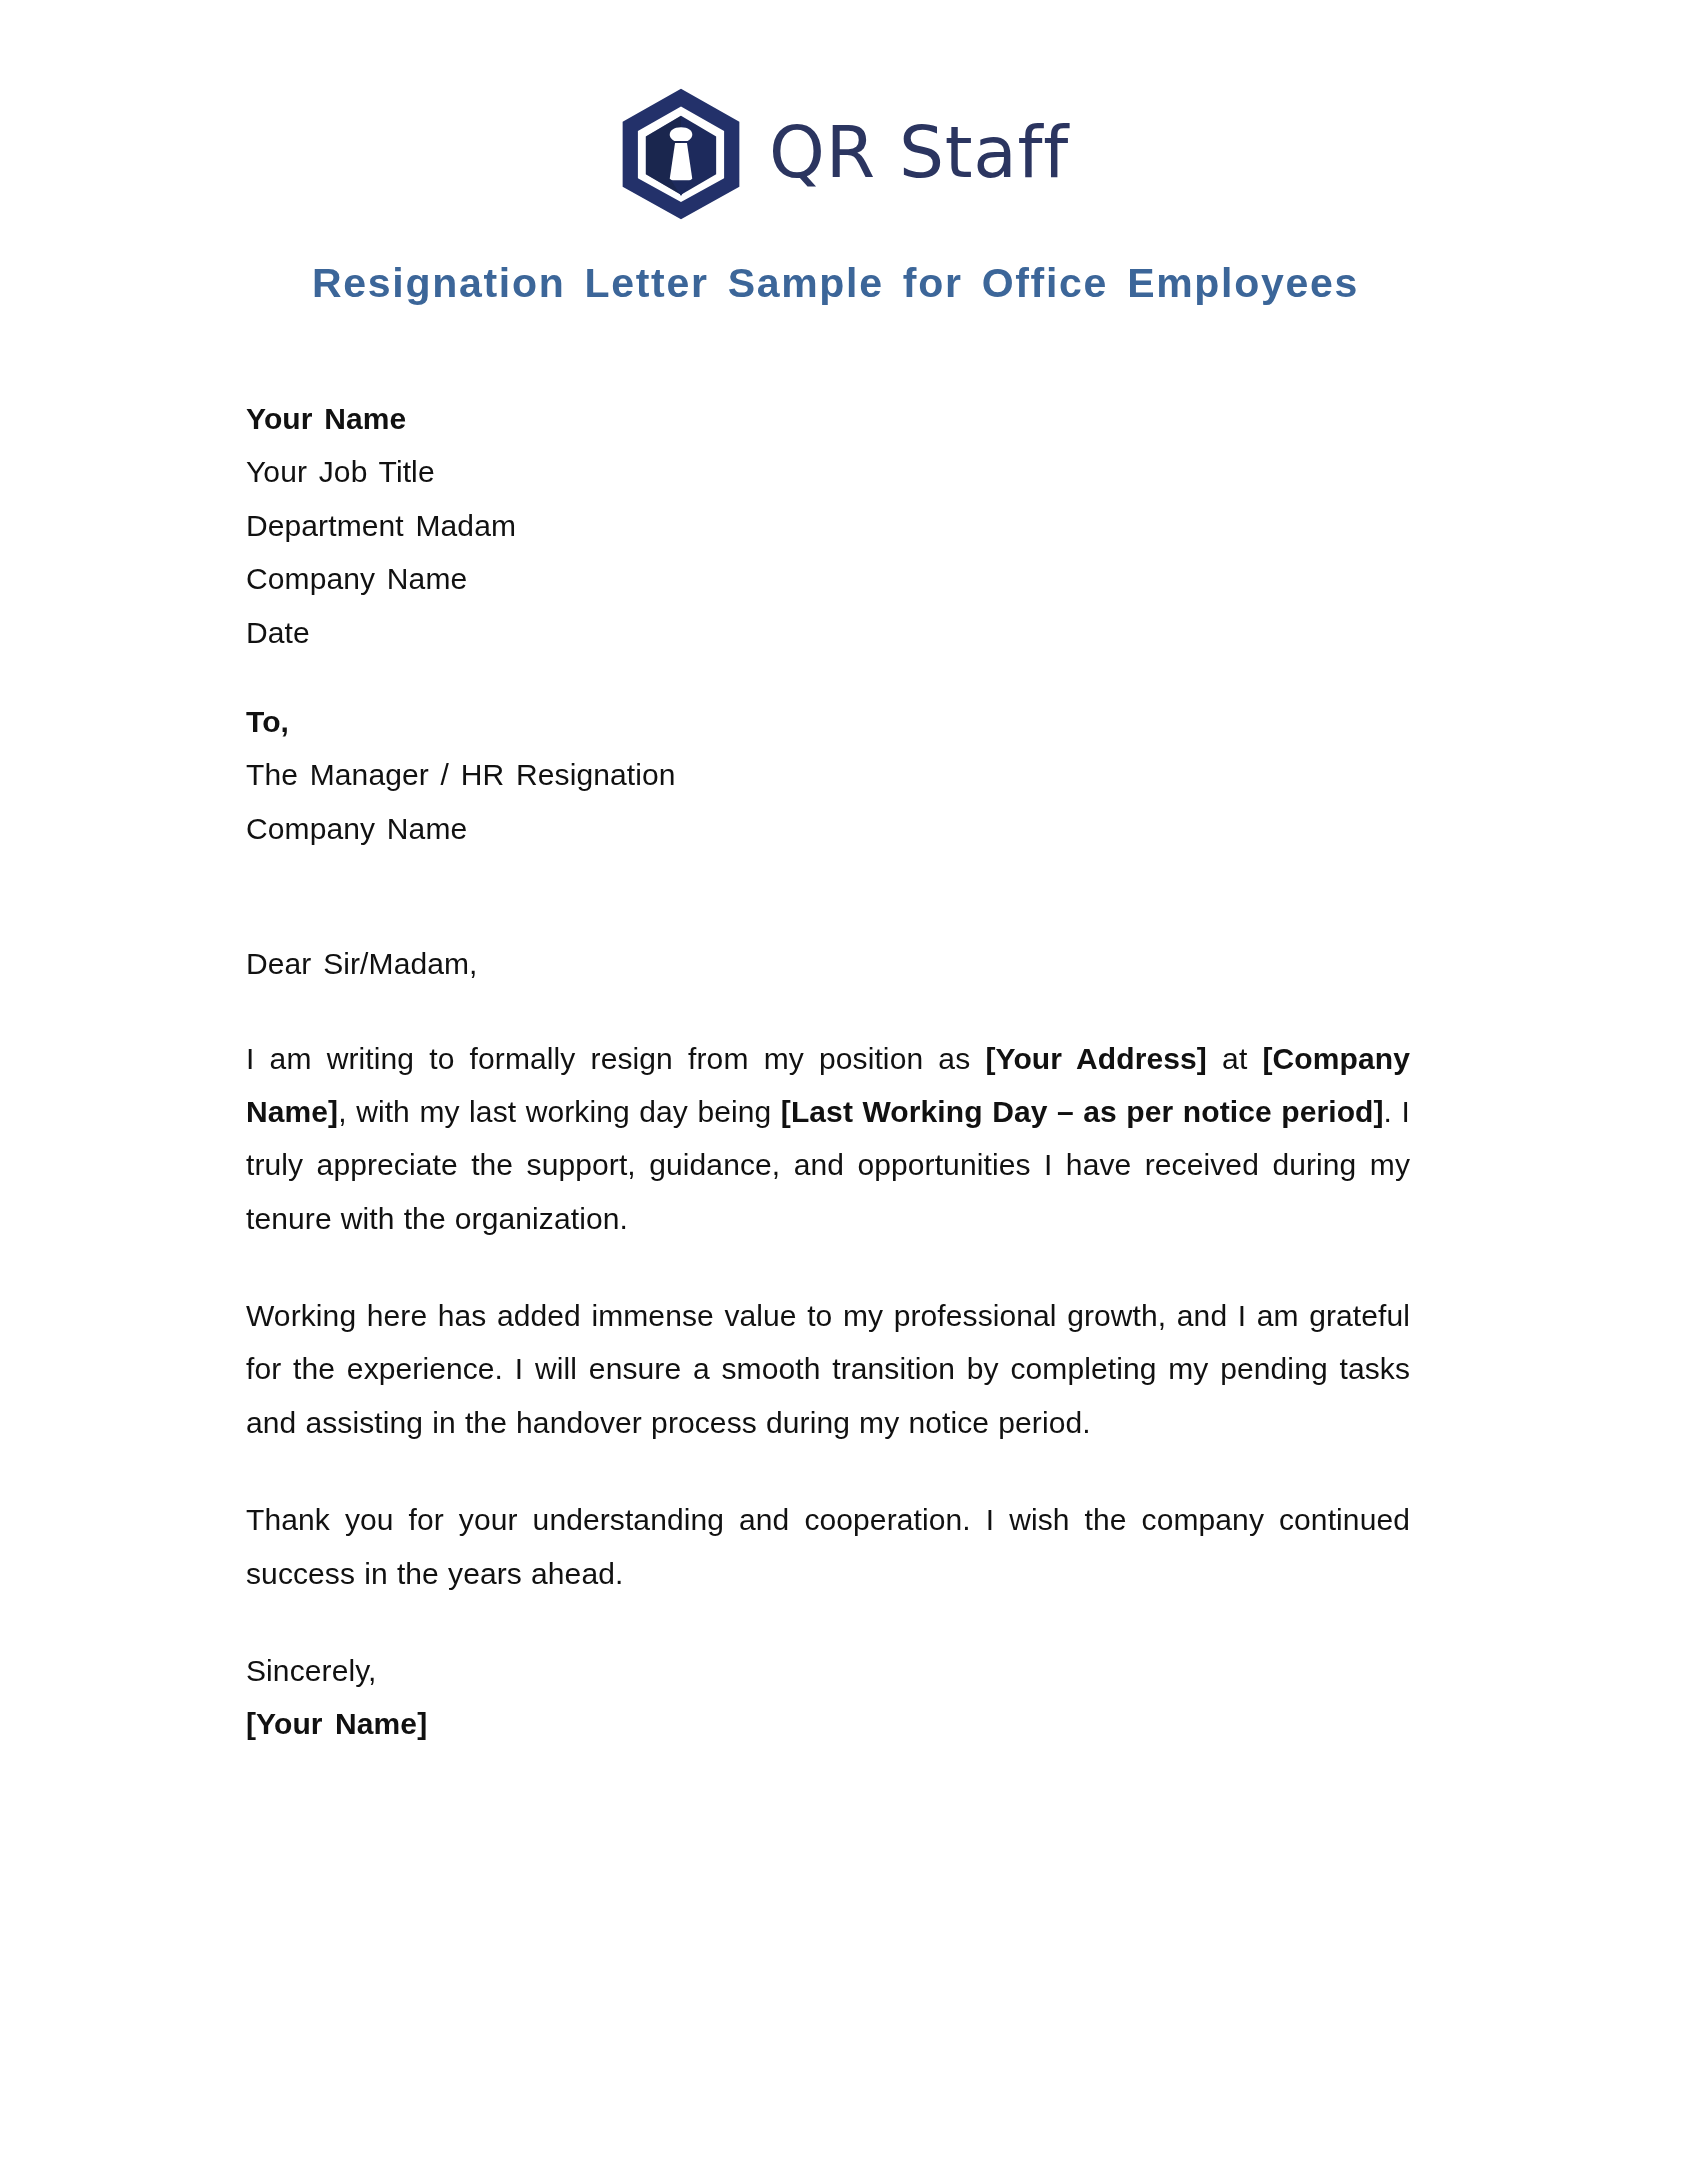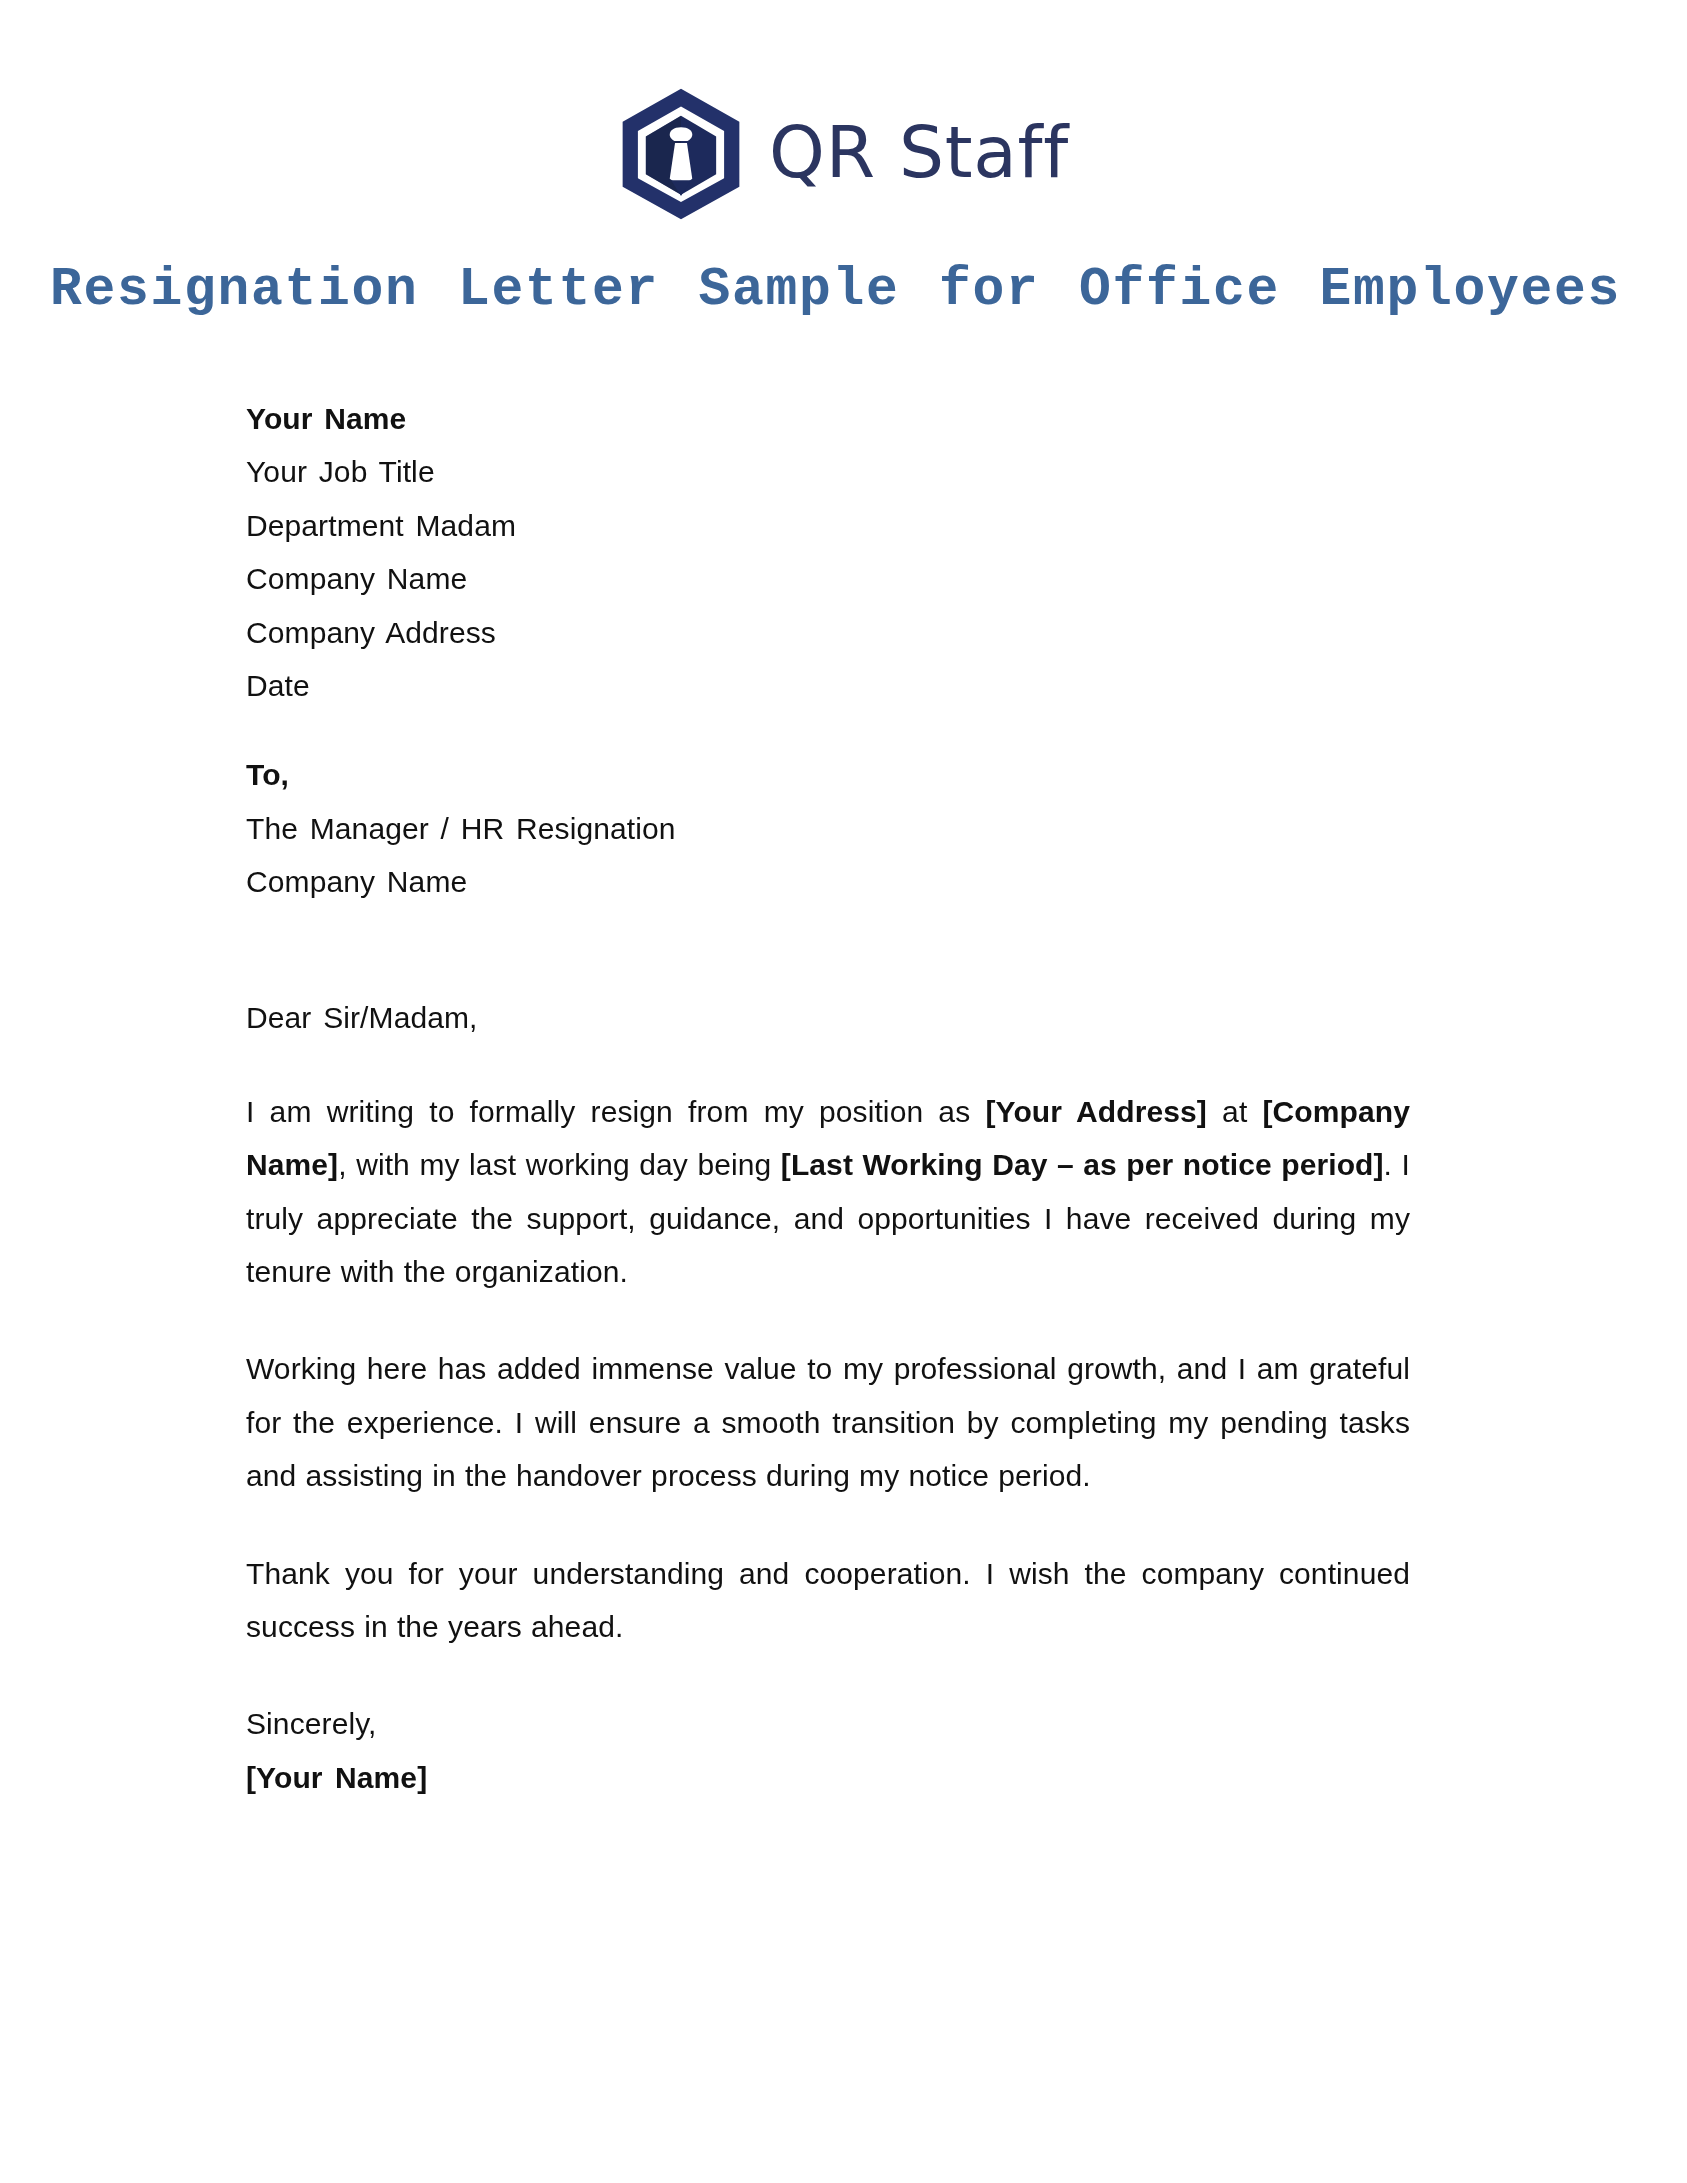--- a/index.html
+++ b/index.html
@@ -53,22 +53,22 @@
     padding-bottom: 4px;
   }
 
   
   .doc-title {
     position: absolute;
     top: 261px;
     left: 0;
     width: 1671px;
     text-align: center;
-    font-family: Liberation Mono, monospace;
-    font-size: 53px;
+    font-family: Liberation Sans, sans-serif;
+    font-size: 41px;
     font-weight: bold;
     color: #3c6699;
     letter-spacing: 1.7px;
     word-spacing: 6px;
     line-height: 1.1;
     white-space: nowrap;
   }
 
   
   .letter {
@@ -140,21 +140,20 @@
 
   <div class="doc-title">Resignation Letter Sample for Office Employees</div>
 
   <div class="letter">
 
     <div class="block">
       <span class="line bold">Your Name</span>
       <span class="line">Your Job Title</span>
       <span class="line">Department Madam</span>
       <span class="line">Company Name</span>
-      <span class="line">Company Address</span>
       <span class="line">Date</span>
     </div>
 
     <div class="gap-sm"></div>
 
     <div class="block">
       <span class="line bold">To,</span>
       <span class="line">The Manager / HR Resignation</span>
       <span class="line">Company Name</span>
     </div>

